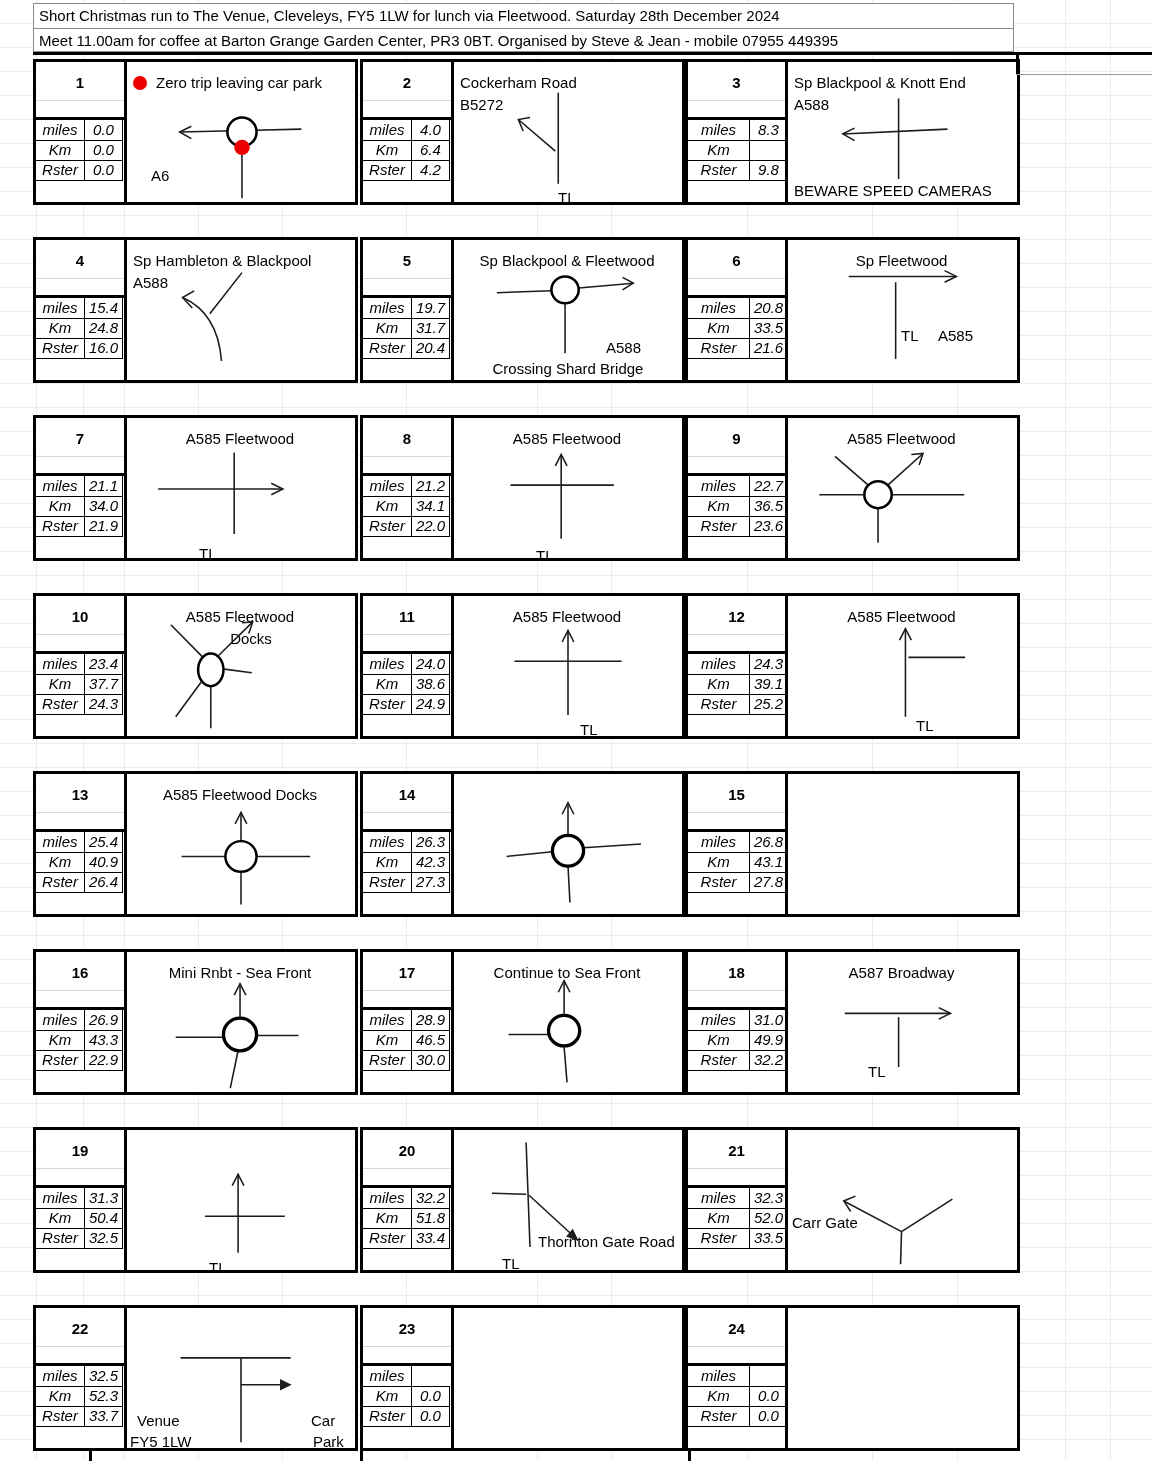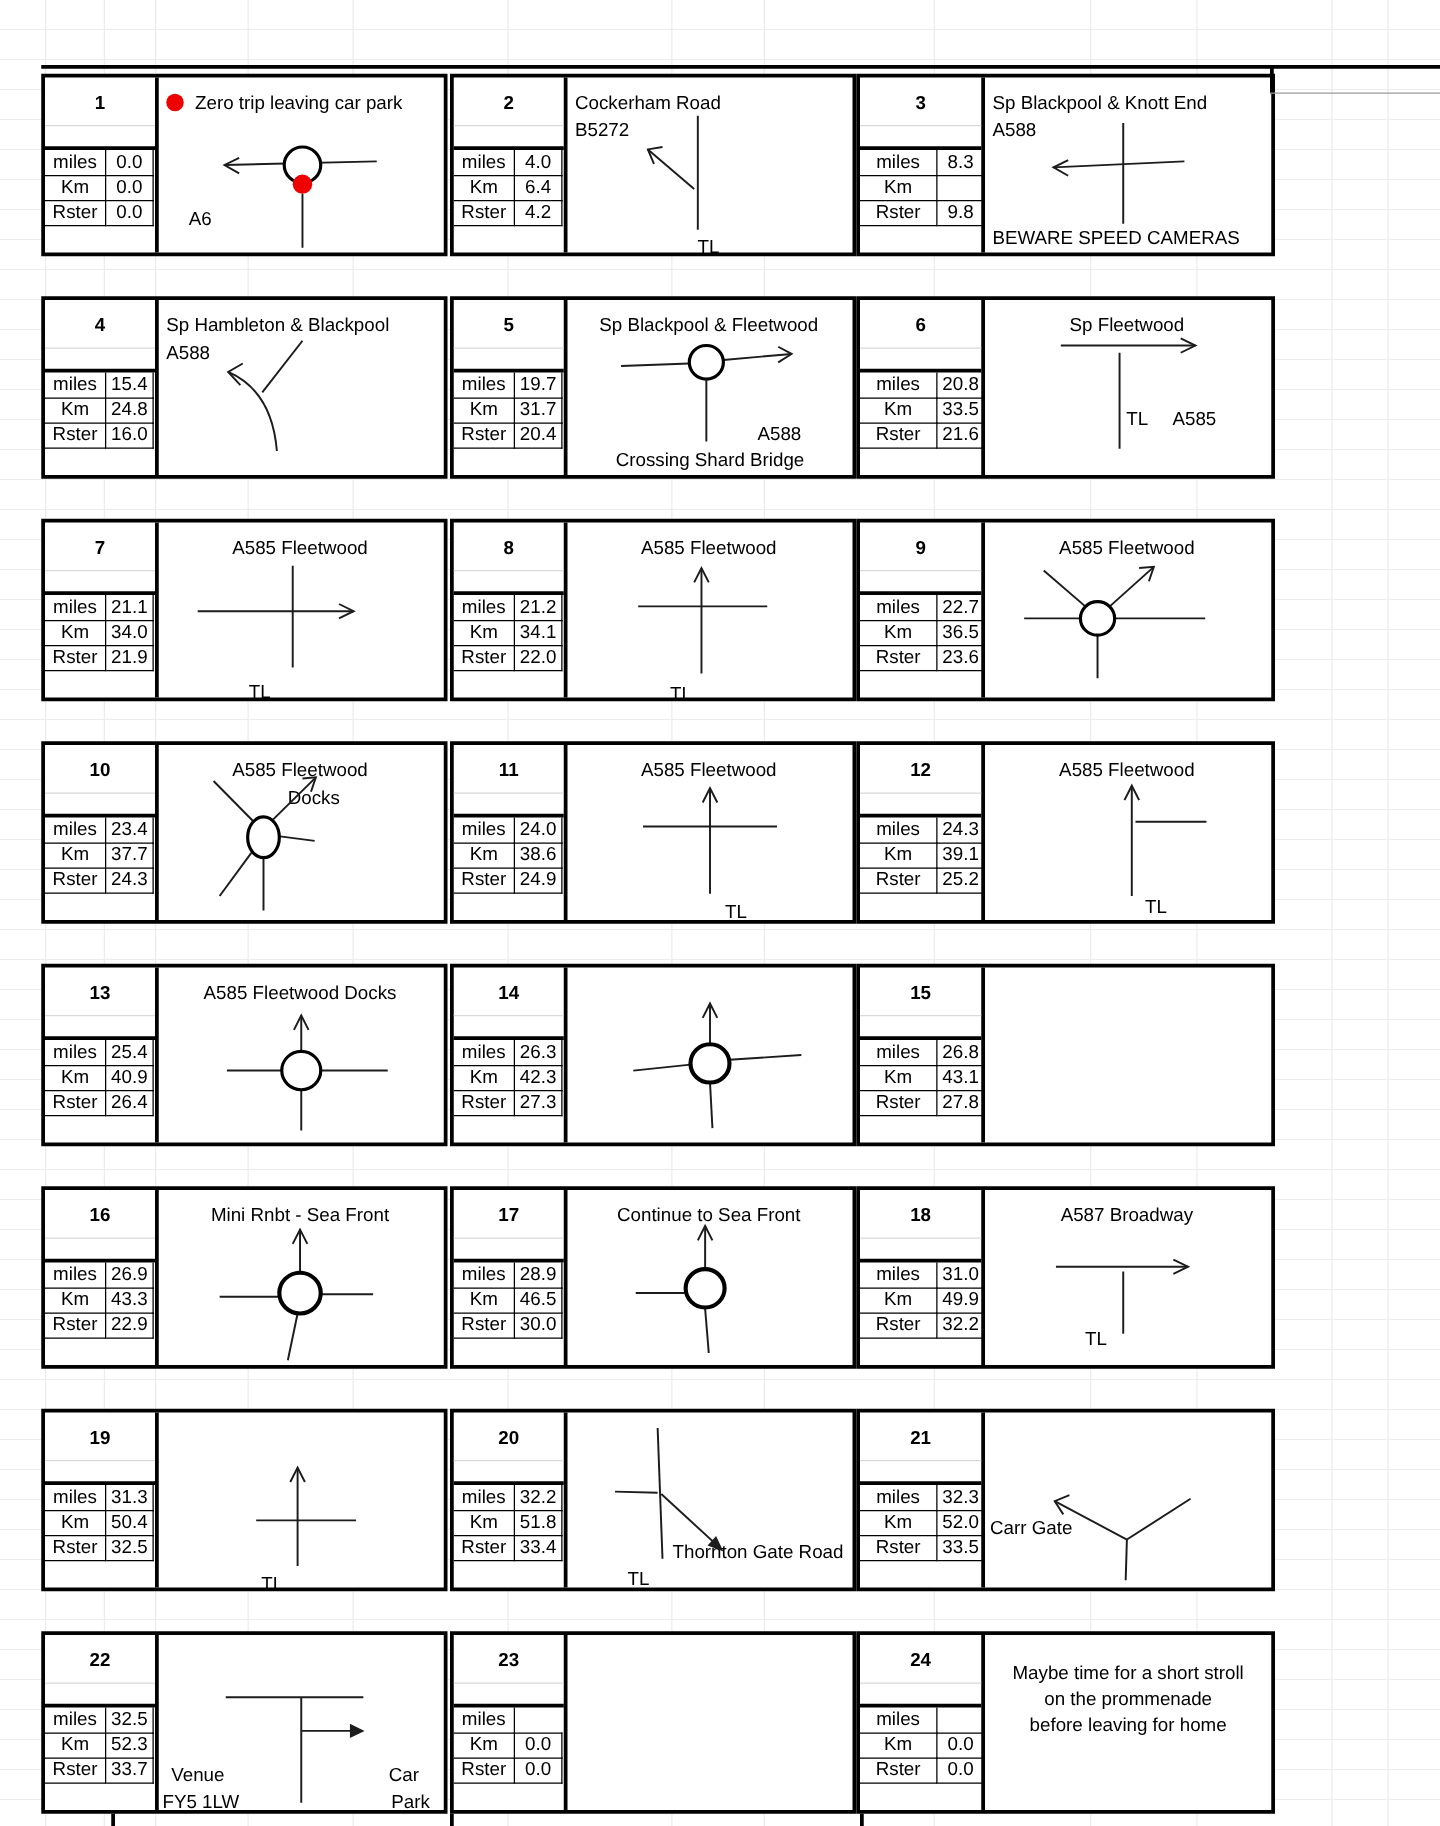--- a/index.html
+++ b/index.html
@@ -16,21 +16,21 @@
   .art-h{position:absolute;left:1016px;top:74px;width:136px;height:1px;background:#9a9a9a;z-index:3;}
   .nub{position:absolute;width:3px;height:10px;background:#000;z-index:3;top:1451px;}
   .box{position:absolute;height:146px;background:#fff;border:3px solid #000;box-sizing:border-box;z-index:2;}
   .g1,.g2{width:325px;}
   .g3{width:335px;}
   .sub{position:absolute;left:0;top:0;bottom:0;width:91px;border-right:3px solid #000;box-sizing:border-box;}
   .g3 .sub{width:100px;}
   .num{position:absolute;top:12px;left:0;right:0;text-align:center;font-weight:bold;}
   .faint{position:absolute;left:0;right:0;top:38px;height:1px;background:#d9d9d9;}
   .hline{position:absolute;left:0;right:0;top:55px;height:3px;background:#000;}
-  .vals{position:absolute;left:0;top:58px;right:0;}
+  .vals{position:absolute;left:0;top:58px;right:0;font-style:italic;}
   .vrow{height:20px;line-height:20px;white-space:nowrap;}
   .vlab,.vval{display:inline-block;box-sizing:border-box;vertical-align:top;height:21px;
               border-right:1px solid #000;border-bottom:1px solid #000;text-align:center;}
   .vlab{width:49px;}
   .vval{width:38px;}
   .g3 .vlab{width:62px;}
   .vval.blank{border-right:none;}
   .diag{position:absolute;left:91px;right:0;top:0;bottom:0;}
   .g3 .diag{left:100px;}
   .art{position:absolute;left:0;top:0;width:100%;height:100%;}
@@ -62,20 +62,24 @@
   <div class="vgrid" style="left:282px"></div>
   <div class="vgrid" style="left:406px"></div>
   <div class="vgrid" style="left:537px"></div>
   <div class="vgrid" style="left:611px"></div>
   <div class="vgrid" style="left:747px"></div>
   <div class="vgrid" style="left:872px"></div>
   <div class="vgrid" style="left:957px"></div>
   <div class="vgrid" style="left:1065px"></div>
   <div class="vgrid" style="left:1110px"></div>
 
+  <div class="header">
+    <div class="hl hl1">Short Christmas run to The Venue, Cleveleys, FY5 1LW  for lunch via Fleetwood. Saturday 28th December 2024</div>
+    <div class="hl">Meet 11.00am for coffee at Barton Grange Garden Center, PR3 0BT. Organised by Steve &amp; Jean - mobile 07955 449395</div>
+  </div>
   <div class="thickbar"></div>
   <div class="art-v"></div>
   <div class="art-h"></div>
   <div class="nub" style="left:89px"></div>
   <div class="nub" style="left:360px"></div>
   <div class="nub" style="left:688px"></div>
 
   <div class="box g1" style="left:33px;top:59px">
     <div class="sub">
       <div class="num">1</div>
@@ -591,20 +595,15 @@
     <div class="sub">
       <div class="num">24</div>
       <div class="faint"></div>
         <div class="hline"></div>
       <div class="vals">
         <div class="vrow"><span class="vlab">miles</span><span class="vval blank"></span></div>
         <div class="vrow"><span class="vlab">Km</span><span class="vval">0.0</span></div>
         <div class="vrow"><span class="vlab">Rster</span><span class="vval">0.0</span></div>
       </div>
     </div>
-    <div class="diag">
-      <div class="txtline" style="top:22px">Maybe time for a short stroll</div>
-      <div class="txtline" style="top:43px">on the prommenade</div>
-      <div class="txtline" style="top:64px">before leaving for home</div>
-    </div>
   </div>
 
 </div>
 
 </body></html>

